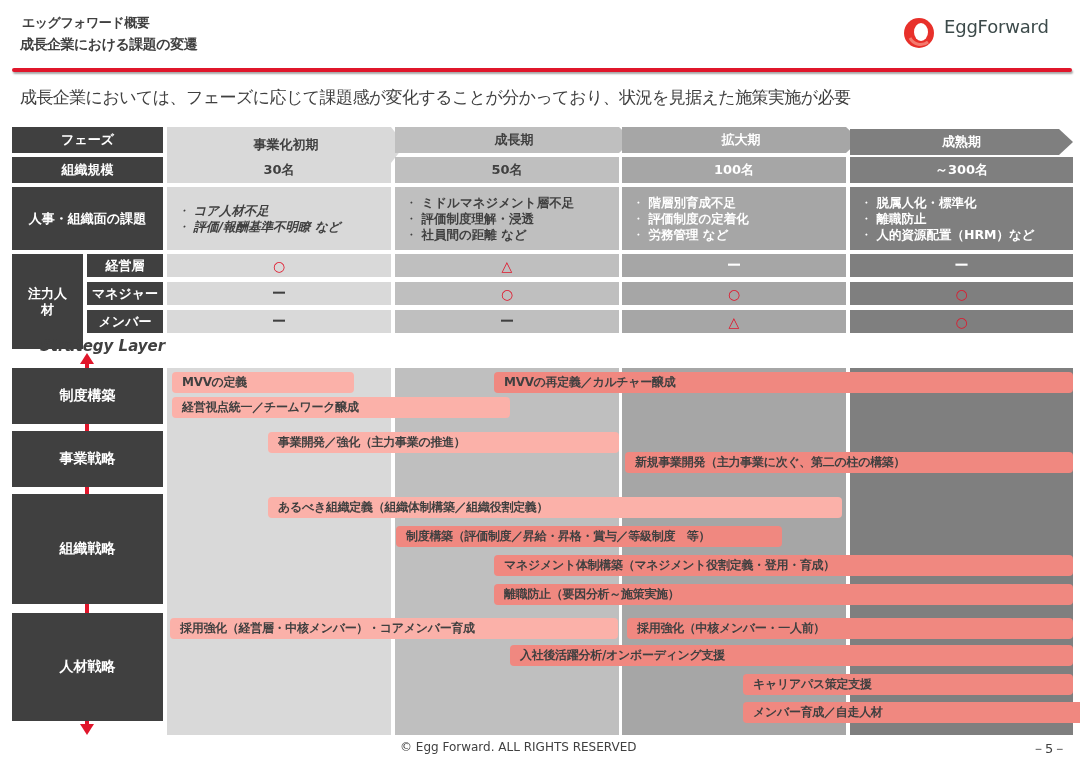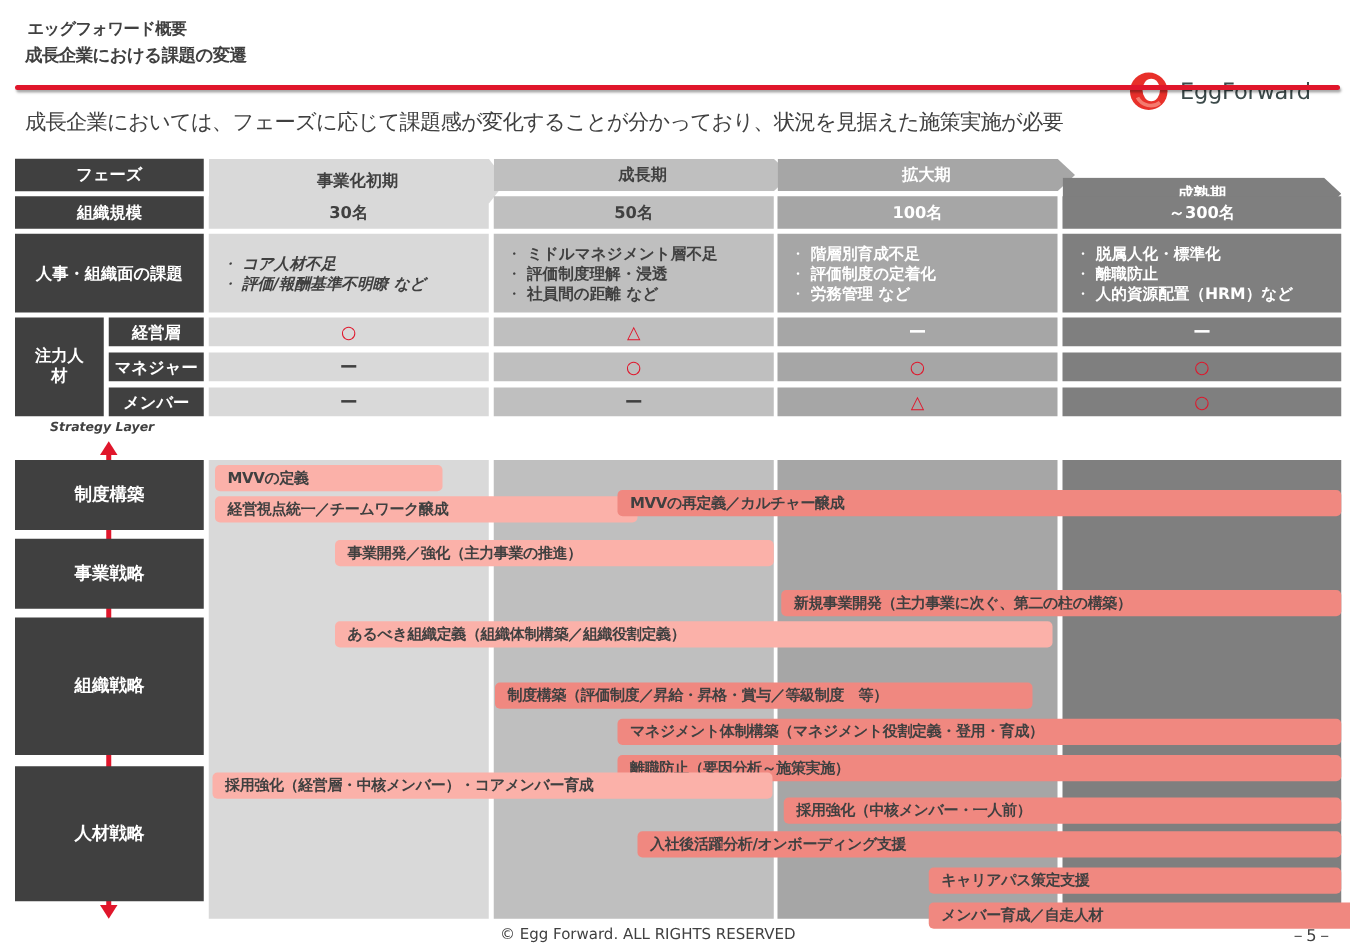--- a/index.html
+++ b/index.html
@@ -1,49 +1,49 @@
 <!DOCTYPE html>
 <html><head>
 <meta charset="utf-8">
 <style>
   * { box-sizing: border-box; margin: 0; padding: 0; }
   body { width: 1080px; height: 760px; background: #ffffff; font-family: "DejaVu Sans", "Liberation Sans", sans-serif; position: relative; overflow: hidden; color: #404040; }
   .abs { position: absolute; }
   .kicker { left: 22px; top: 14px; font-size: 13px; font-weight: bold; color: #404040; letter-spacing: -0.5px; }
   .title { left: 20px; top: 36px; font-size: 14px; font-weight: bold; color: #404040; letter-spacing: -0.5px; }
   .redline { left: 12px; top: 68px; width: 1060px; height: 4px; background: #e0162b; border-radius: 2px; box-shadow: 1px 2px 2px rgba(0,0,0,0.35); }
-  .logo { left: 902px; top: 16px; display: flex; align-items: center; gap: 8px; margin-top: 40px; }
+  .logo { left: 902px; top: 16px; display: flex; align-items: flex-start; gap: 8px; }
   .logo-text { font-size: 18px; color: #3c4a4a; letter-spacing: -0.2px; }
   .lead { left: 20px; top: 86px; font-size: 17px; color: #404040; letter-spacing: -0.6px; }
 
   .hdr { background: #404040; color: #ffffff; font-weight: bold; font-size: 13px; display: flex; align-items: center; justify-content: center; text-align: center; }
   .cell { display: flex; align-items: center; justify-content: center; font-weight: bold; font-size: 13px; }
   .c1 { background: #d9d9d9; color: #404040; }
   .c2 { background: #bfbfbf; color: #404040; }
   .c3 { background: #a6a6a6; color: #ffffff; }
   .c4 { background: #7f7f7f; color: #ffffff; }
   .phase { clip-path: polygon(0 0, calc(100% - 14px) 0, 100% 50%, calc(100% - 14px) 100%, 0 100%); }
   .issues { justify-content: flex-start; padding-left: 10px; }
   .issues ul { list-style: none; font-size: 12.5px; line-height: 16px; }
   .issues li::before { content: "・"; font-weight: normal; margin-right: 4px; }
   .mark { font-weight: normal; font-size: 14px; }
   .mark.red { color: #e0162b; }
   .mark.dash-dark { color: #404040; font-weight: bold; }
   .mark.dash-light { color: #ffffff; font-weight: bold; }
 
-  .layer-label { left: 40px; top: 337px; font-size: 10px; font-style: italic; font-weight: bold; color: #404040; }
+  .layer-label { left: 40px; top: 337px; font-size: 15px; font-style: italic; font-weight: bold; color: #404040; }
   .vline { left: 85px; top: 362px; width: 4px; height: 366px; background: #e0162b; }
   .arrow-up { left: 80px; top: 353px; width: 0; height: 0; border-left: 7px solid transparent; border-right: 7px solid transparent; border-bottom: 11px solid #e0162b; }
   .arrow-down { left: 80px; top: 724px; width: 0; height: 0; border-left: 7px solid transparent; border-right: 7px solid transparent; border-top: 11px solid #e0162b; }
   .strat-box { background: #404040; color: #ffffff; font-size: 14px; font-weight: bold; display: flex; align-items: center; justify-content: center; }
 
   .bg-col { top: 368px; height: 367px; }
   .bar { height: 21px; border-radius: 4px; font-size: 12px; font-weight: bold; color: #404040; display: flex; align-items: center; padding-left: 10px; white-space: nowrap; letter-spacing: -0.3px; }
   .bar.light { background: #fbb1a9; }
-  .bar.dark { background: #f08880; margin-top: 20px; }
+  .bar.dark { background: #f08880; }
   .footer { left: 400px; top: 740px; font-size: 12px; color: #404040; }
   .pageno { left: 1032px; top: 740px; font-size: 13px; color: #404040; }
 </style>
 </head>
 <body>
 
 <div class="abs kicker">エッグフォワード概要</div>
 <div class="abs title">成長企業における課題の変遷</div>
 <div class="abs logo">
   <svg width="34" height="34" viewBox="0 0 34 34">
@@ -53,21 +53,21 @@
   </svg>
   <span class="logo-text">EggForward</span>
 </div>
 <div class="abs redline"></div>
 <div class="abs lead">成長企業においては、フェーズに応じて課題感が変化することが分かっており、状況を見据えた施策実施が必要</div>
 
 <div class="abs hdr" style="left:12px;top:127px;width:151px;height:26px;">フェーズ</div>
 <div class="abs cell c1 phase" style="left:167px;top:127px;width:238px;height:36px;">事業化初期</div>
 <div class="abs cell c2 phase" style="left:395px;top:127px;width:238px;height:26px;">成長期</div>
 <div class="abs cell c3 phase" style="left:622px;top:127px;width:238px;height:26px;">拡大期</div>
-<div class="abs cell c4 phase" style="left:850px;top:142px;width:223px;height:26px;">成熟期</div>
+<div class="abs cell c4 phase" style="left:850px;top:129px;width:223px;height:26px;">成熟期</div>
 
 <div class="abs hdr" style="left:12px;top:157px;width:151px;height:26px;">組織規模</div>
 <div class="abs cell c1" style="left:167px;top:157px;width:224px;height:26px;">30名</div>
 <div class="abs cell c2" style="left:395px;top:157px;width:224px;height:26px;">50名</div>
 <div class="abs cell c3" style="left:622px;top:157px;width:224px;height:26px;">100名</div>
 <div class="abs cell c4" style="left:850px;top:157px;width:223px;height:26px;">～300名</div>
 
 <div class="abs hdr" style="left:12px;top:187px;width:151px;height:63px;">人事・組織面の課題</div>
 <div class="abs cell c1 issues" style="left:167px;top:187px;width:224px;height:63px;font-style:italic;">
   <ul>
@@ -90,21 +90,21 @@
   </ul>
 </div>
 <div class="abs cell c4 issues" style="left:850px;top:187px;width:223px;height:63px;">
   <ul>
     <li>脱属人化・標準化</li>
     <li>離職防止</li>
     <li>人的資源配置（HRM）など</li>
   </ul>
 </div>
 
-<div class="abs hdr" style="left:12px;top:254px;width:71px;height:79px;line-height:16px;padding:0 10px;">注力人材</div>
+<div class="abs hdr" style="left:12px;top:254px;width:71px;height:95px;line-height:16px;padding:0 10px;">注力人材</div>
 <div class="abs hdr" style="left:87px;top:254px;width:76px;height:23px;">経営層</div>
 <div class="abs hdr" style="left:87px;top:282px;width:76px;height:23px;">マネジャー</div>
 <div class="abs hdr" style="left:87px;top:310px;width:76px;height:23px;">メンバー</div>
 
 <div class="abs cell c1 mark red" style="left:167px;top:254px;width:224px;height:23px;">○</div>
 <div class="abs cell c1 mark dash-dark" style="left:167px;top:282px;width:224px;height:23px;">ー</div>
 <div class="abs cell c1 mark dash-dark" style="left:167px;top:310px;width:224px;height:23px;">ー</div>
 
 <div class="abs cell c2 mark red" style="left:395px;top:254px;width:224px;height:23px;">△</div>
 <div class="abs cell c2 mark red" style="left:395px;top:282px;width:224px;height:23px;">○</div>
@@ -132,21 +132,21 @@
 <div class="abs bg-col c2" style="left:395px;width:224px;"></div>
 <div class="abs bg-col c3" style="left:622px;width:224px;"></div>
 <div class="abs bg-col c4" style="left:850px;width:223px;"></div>
 
 <div class="abs bar light" style="left:172px;top:372px;width:182px;">MVVの定義</div>
 <div class="abs bar light" style="left:172px;top:397px;width:338px;">経営視点統一／チームワーク醸成</div>
 <div class="abs bar dark" style="left:494px;top:372px;width:579px;">MVVの再定義／カルチャー醸成</div>
 <div class="abs bar light" style="left:268px;top:432px;width:351px;">事業開発／強化（主力事業の推進）</div>
 <div class="abs bar dark" style="left:625px;top:452px;width:448px;">新規事業開発（主力事業に次ぐ、第二の柱の構築）</div>
 <div class="abs bar light" style="left:268px;top:497px;width:574px;">あるべき組織定義（組織体制構築／組織役割定義）</div>
-<div class="abs bar dark" style="left:396px;top:526px;width:430px;">制度構築（評価制度／昇給・昇格・賞与／等級制度　等）</div>
+<div class="abs bar dark" style="left:396px;top:526px;width:386px;">制度構築（評価制度／昇給・昇格・賞与／等級制度　等）</div>
 <div class="abs bar dark" style="left:494px;top:555px;width:579px;">マネジメント体制構築（マネジメント役割定義・登用・育成）</div>
 <div class="abs bar dark" style="left:494px;top:584px;width:579px;">離職防止（要因分析～施策実施）</div>
 <div class="abs bar light" style="left:170px;top:618px;width:448px;">採用強化（経営層・中核メンバー）・コアメンバー育成</div>
 <div class="abs bar dark" style="left:627px;top:618px;width:446px;">採用強化（中核メンバー・一人前）</div>
 <div class="abs bar dark" style="left:510px;top:645px;width:563px;">入社後活躍分析/オンボーディング支援</div>
 <div class="abs bar dark" style="left:743px;top:674px;width:330px;">キャリアパス策定支援</div>
 <div class="abs bar dark" style="left:743px;top:702px;width:384px;">メンバー育成／自走人材</div>
 
 <div class="abs footer">© Egg Forward. ALL RIGHTS RESERVED</div>
 <div class="abs pageno">－5－</div>

